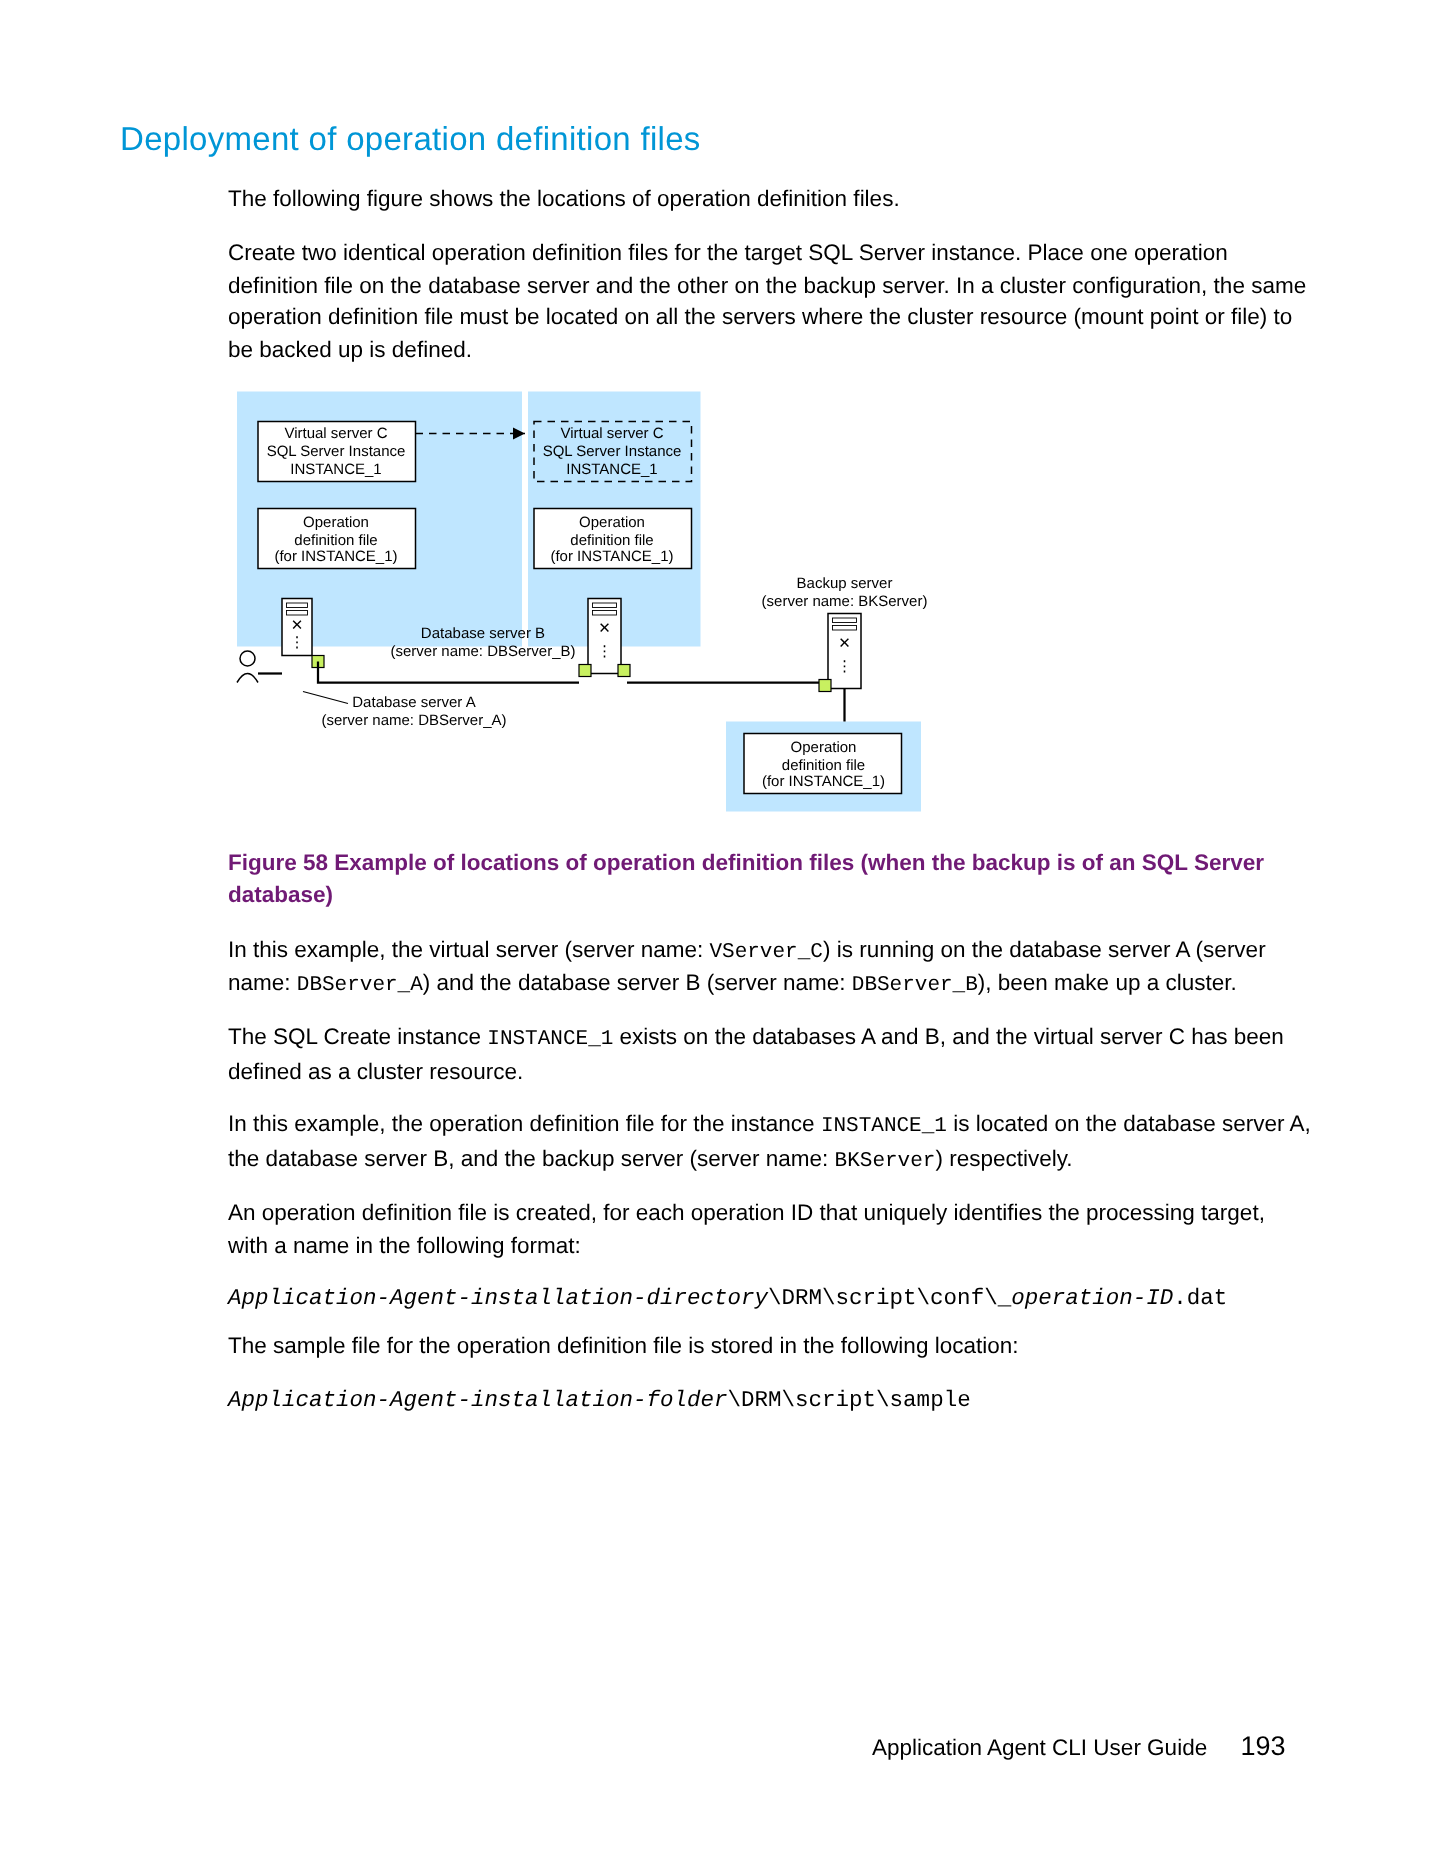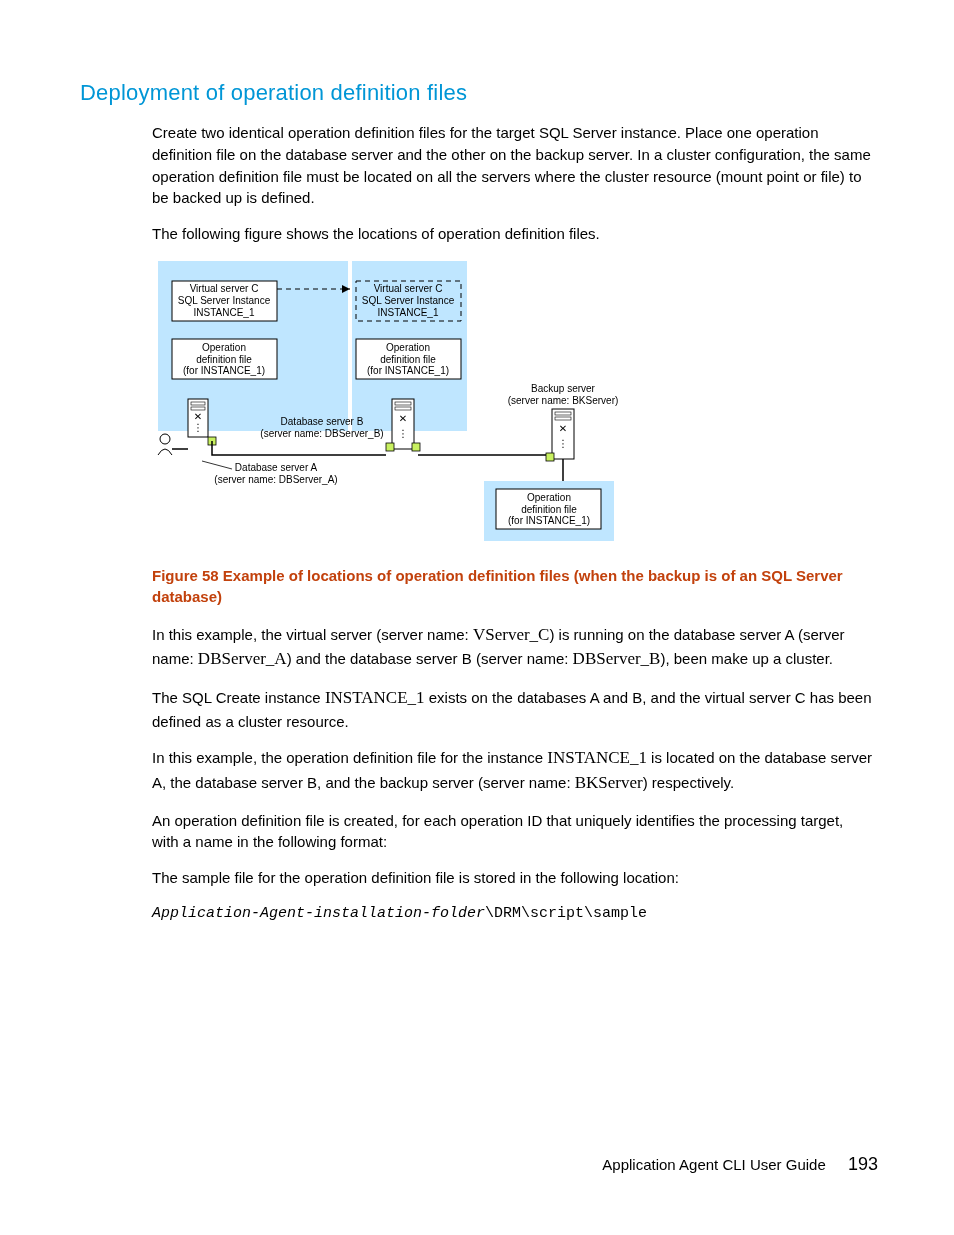--- a/index.html
+++ b/index.html
@@ -1,47 +1,47 @@
 <!DOCTYPE html>
 <html><head>
 <meta charset="utf-8">
 <style>
   * { box-sizing: border-box; margin: 0; padding: 0; }
   html, body { width: 954px; background: #fff; font-family: Arial, Helvetica, sans-serif; color: #000; }
   .page { width: 954px; min-height: 1235px; padding: 80px 80px 60px 80px; position: relative; }
   h2.section { color: #0096d6; font-weight: 400; font-size: 22px; margin: 0 0 16px 0; letter-spacing: 0.2px; }
   .body-indent { margin-left: 72px; }
   p { font-size: 15px; line-height: 1.45; margin: 0 0 14px 0; }
-  .figure-caption { color: #c2410c; font-weight: 700; font-size: 15px; line-height: 1.4; margin: 0 0 16px 0; }
-  .mono { font-family: Liberation Serif, serif; font-size: 17px; margin-top: 16px; }
+  .figure-caption { color: #701a75; font-weight: 700; font-size: 15px; line-height: 1.4; margin: 0 0 16px 0; }
+  .mono { font-family: Liberation Mono, monospace; font-size: 14px; margin-top: 16px; }
   .code-line { font-family: "Courier New", Courier, monospace; font-style: italic; font-size: 15px; margin: 6px 0 10px 0; }
   .code-span { font-family: "Courier New", Courier, monospace; font-style: normal; }
-  .footer { position: absolute; bottom: 60px; right: 76px; font-size: 15px; }
+  .footer { position: absolute; bottom: 60px; right: 97px; font-size: 15px; }
   .footer .num { margin-left: 18px; font-size: 18px; }
 
   
   .diagram { margin: 8px 0 16px 0; }
   .diagram svg { display: block; }
   .box { fill: #fff; stroke: #000; stroke-width: 1; }
   .blue { fill: #bfe6ff; stroke: none; }
   .dash { fill: none; stroke: #000; stroke-width: 1; stroke-dasharray: 5,4; }
   .line { stroke: #000; stroke-width: 1.5; fill: none; }
   .dtext { font-family: Arial, Helvetica, sans-serif; font-size: 10px; fill: #000; text-anchor: middle; }
   .lime { fill: #c8f060; stroke: #000; stroke-width: 0.8; }
 </style>
 </head>
 <body>
 
 <div class="page">
 
   <h2 class="section">Deployment of operation definition files</h2>
 
   <div class="body-indent">
+    <p>The following figure shows the locations of operation definition files.</p>
     <p>Create two identical operation definition files for the target SQL Server instance. Place one operation definition file on the database server and the other on the backup server. In a cluster configuration, the same operation definition file must be located on all the servers where the cluster resource (mount point or file) to be backed up is defined.</p>
-    <p>The following figure shows the locations of operation definition files.</p>
 
     <div class="diagram">
       <svg width="470" height="290" viewBox="0 0 470 290">
 
         <rect class="blue" x="6" y="2" width="190" height="170"></rect>
 
         <rect class="blue" x="200" y="2" width="115" height="170"></rect>
 
         <rect class="blue" x="332" y="222" width="130" height="60"></rect>
 
@@ -128,20 +128,23 @@
 
     <p>
       <span>In this example, the operation definition file for the instance </span><span class="mono">INSTANCE_1</span><span> is located on the database server A, the database server B, and the backup server (server name: </span><span class="mono">BKServer</span><span>) respectively.</span>
     </p>
   </div>
 
 
   <div class="body-indent">
     <p>An operation definition file is created, for each operation ID that uniquely identifies the processing target, with a name in the following format:</p>
 
+    <p class="code-line">
+      <span>Application-Agent-installation-directory</span><span class="code-span">\DRM\script\conf\_</span><span>operation-ID</span><span class="code-span">.dat</span>
+    </p>
 
     <p>The sample file for the operation definition file is stored in the following location:</p>
 
     <p class="code-line">
       <span>Application-Agent-installation-folder</span><span class="code-span">\DRM\script\sample</span>
     </p>
   </div>
 
   <div class="footer">
     <span>Application Agent CLI User Guide</span>

